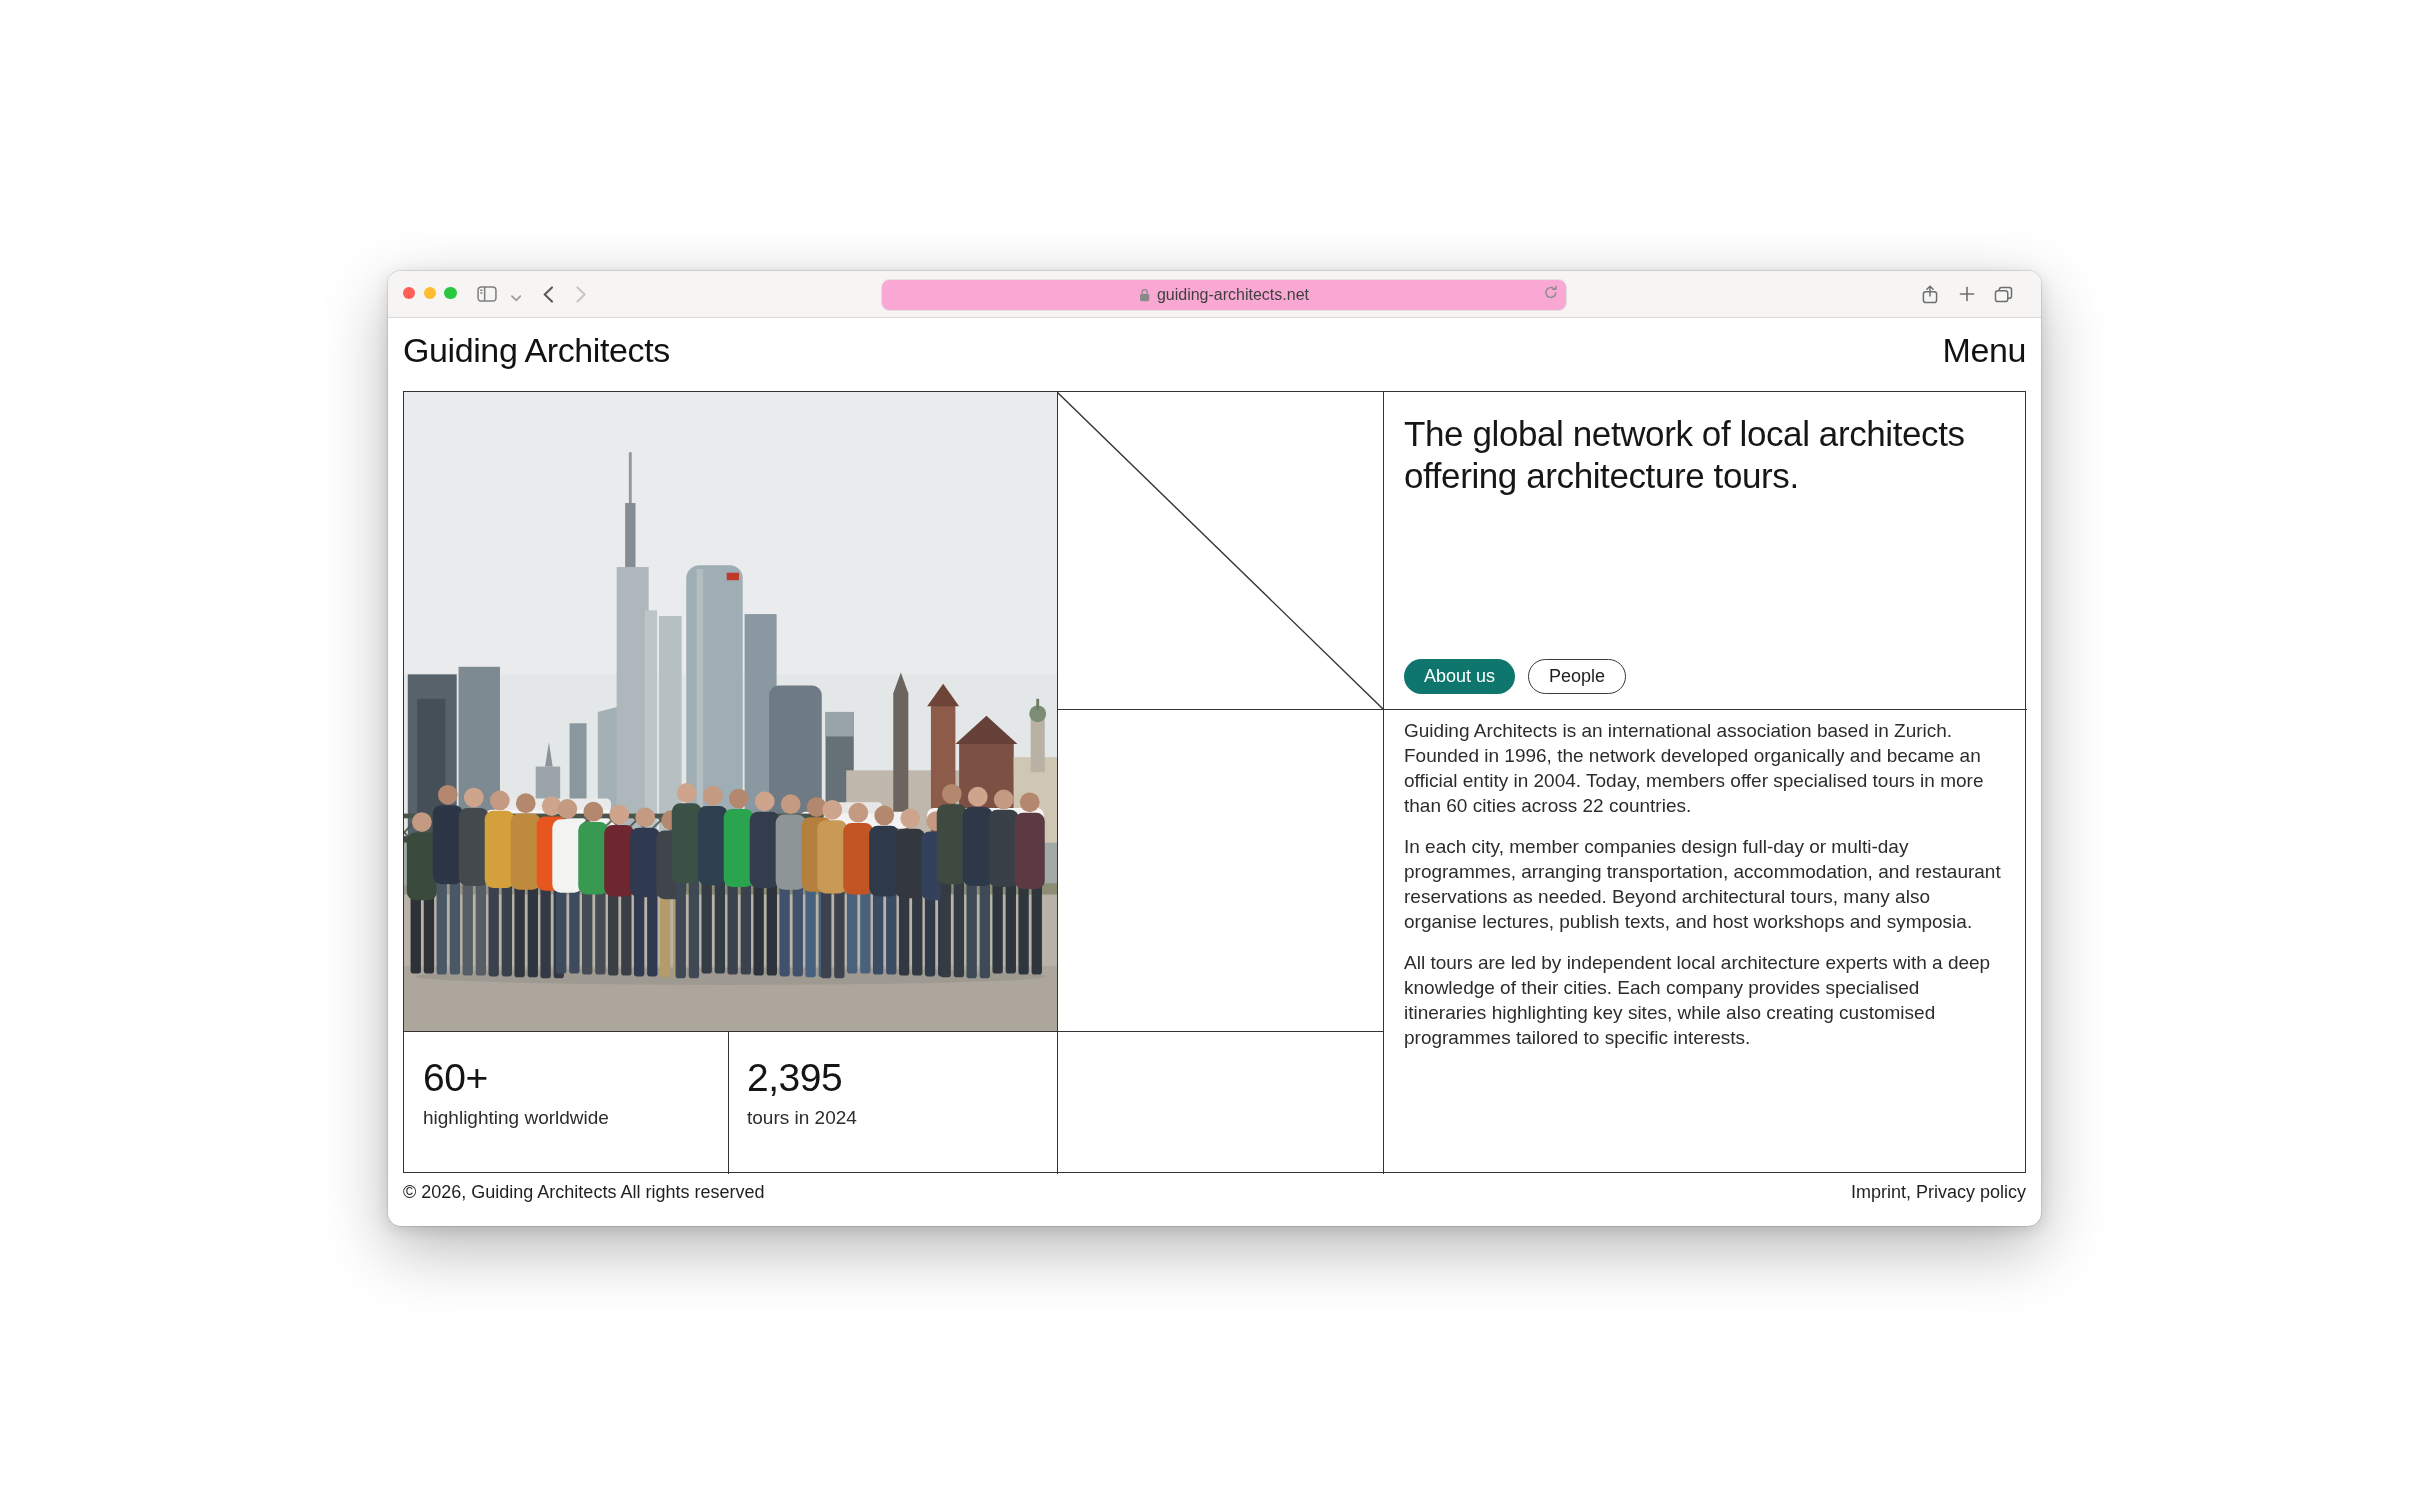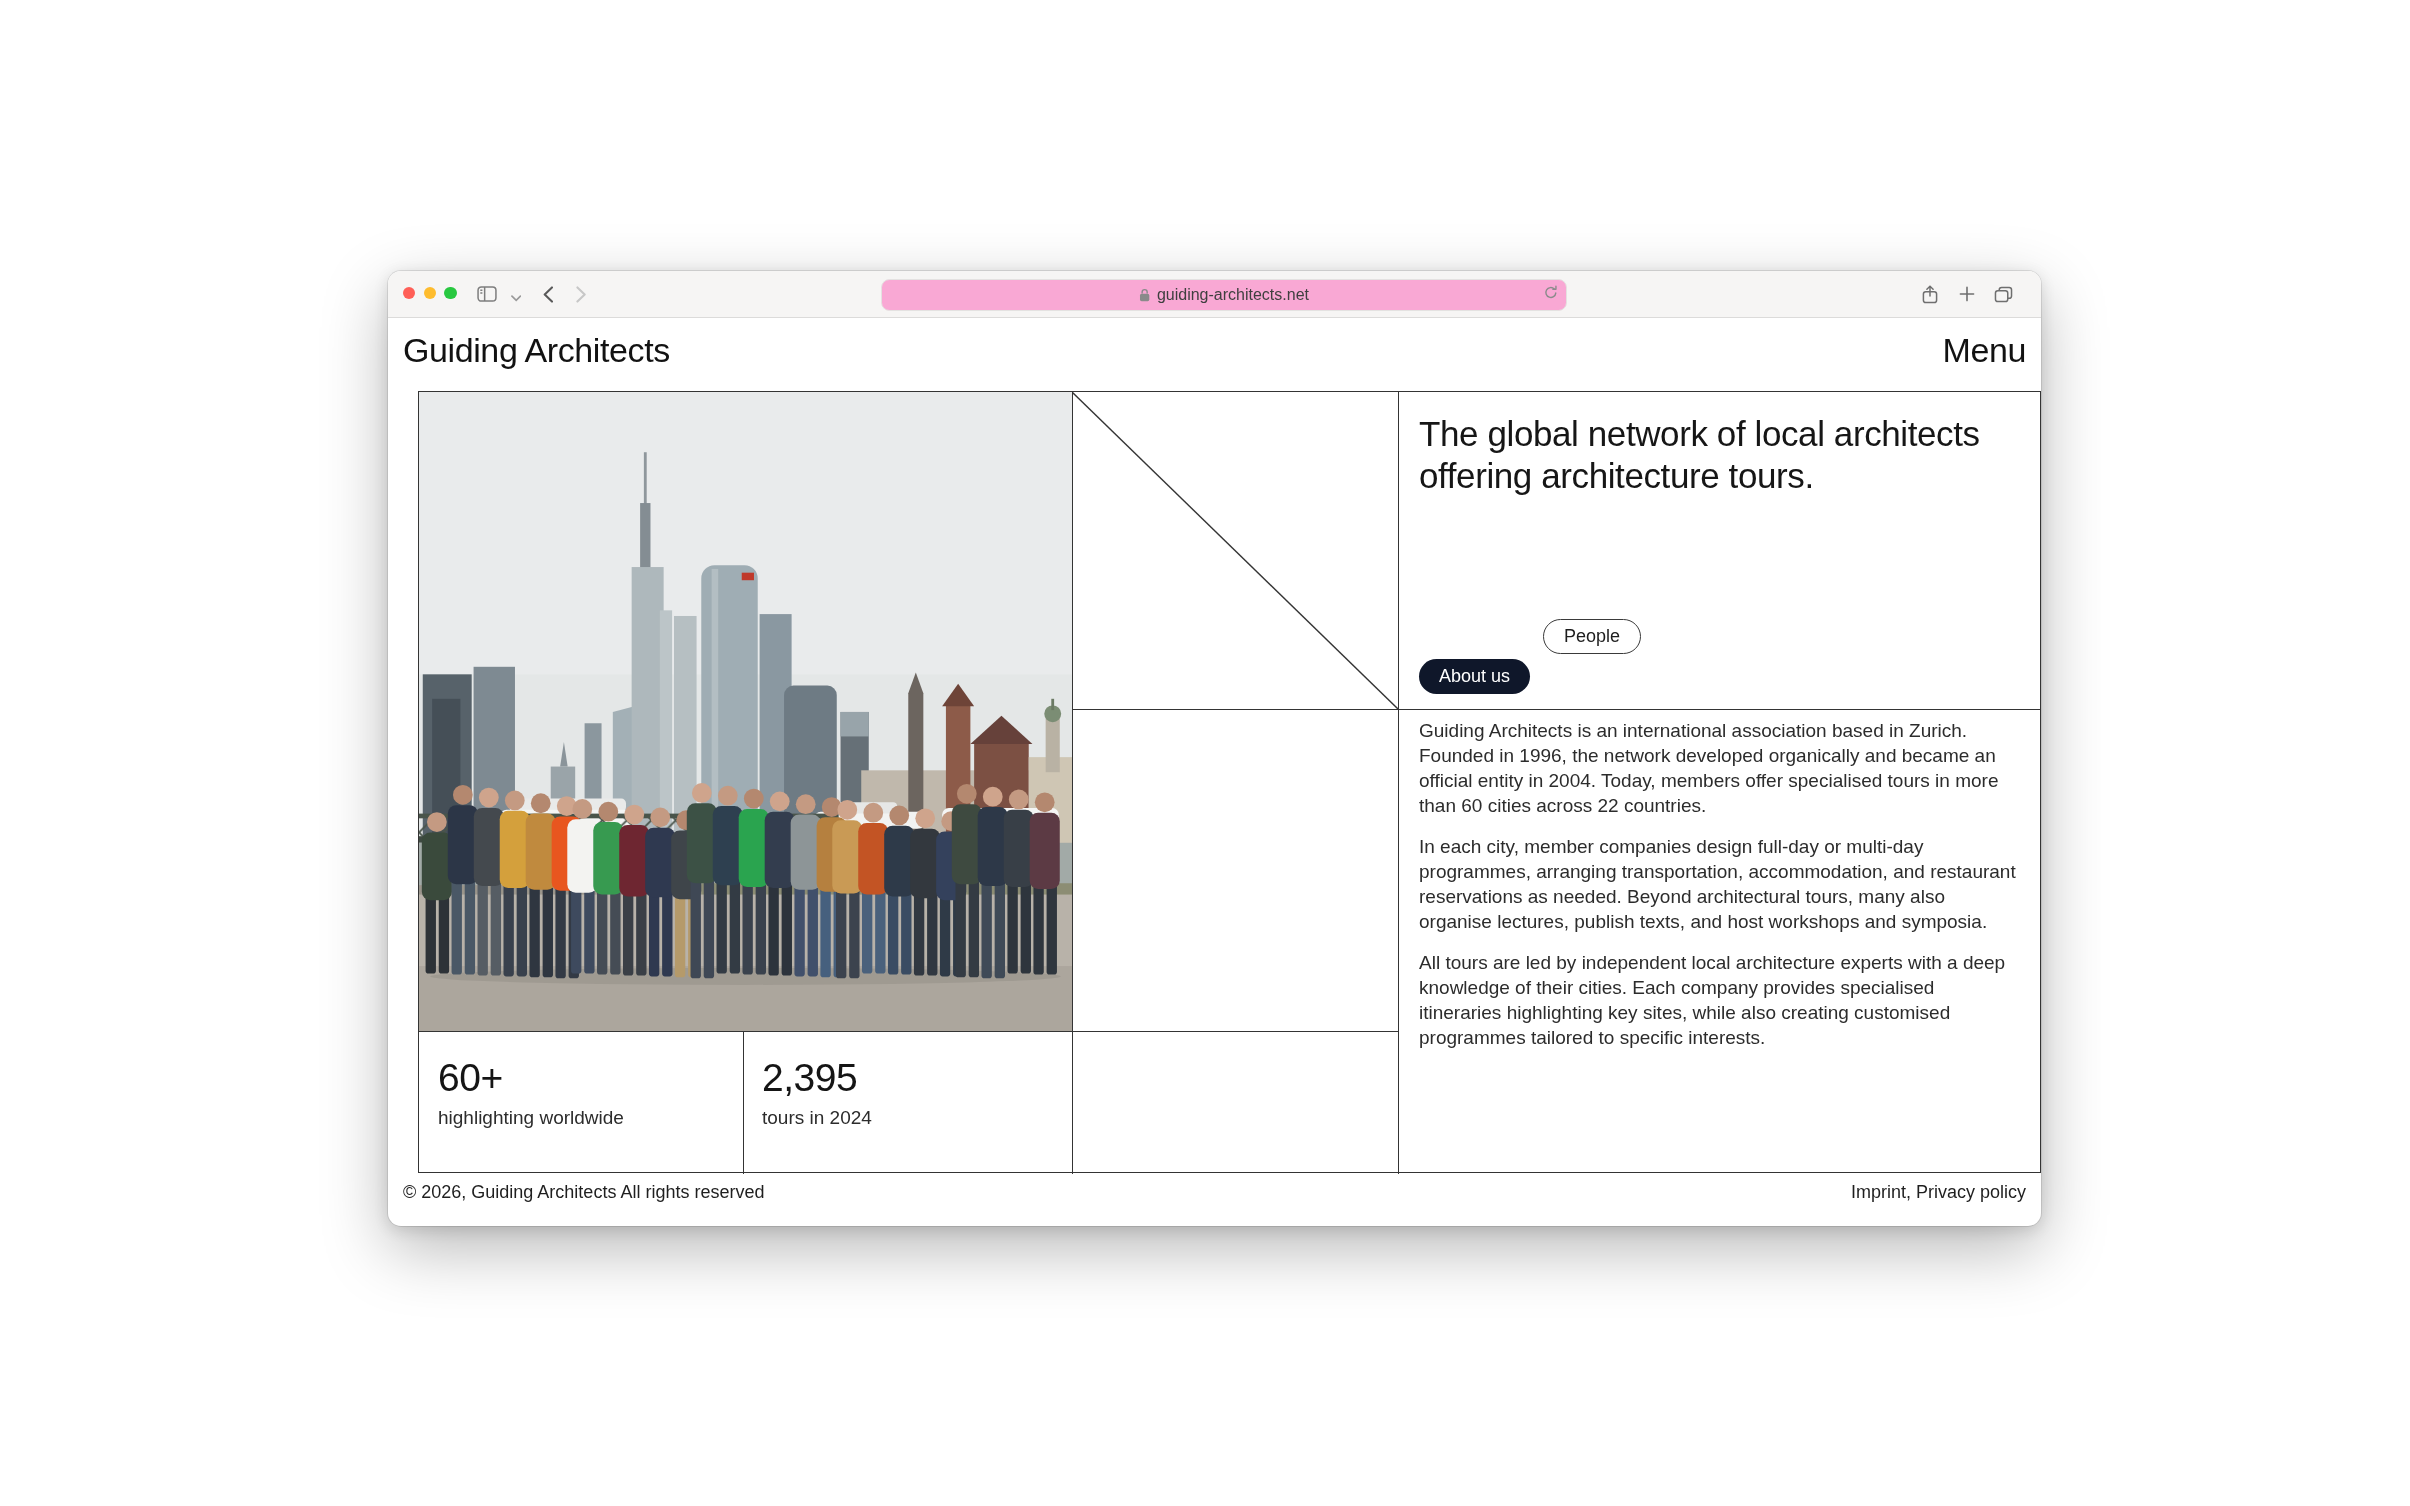--- a/index.html
+++ b/index.html
@@ -25,21 +25,21 @@
     background:#f9a8d4; border:0.9px solid #e4e2e1; border-radius:8.5px;
     display:flex; align-items:center; justify-content:center; gap:6.6px;
     color:#3f3f3f; font-size:16px;
   }
   .urlbar .reload { position:absolute; right:8.5px; top:5.6px; color:#8b8b8b; }
 
   
   .site-title { position:absolute; left:15px; top:60px; font-size:34px; letter-spacing:-0.4px; color:#121212; }
   .site-menu  { position:absolute; right:15px; top:60px; font-size:34px; letter-spacing:-0.4px; color:#121212; cursor:pointer; }
 
-  .grid { position:absolute; left:30px; top:120px; width:1623px; height:782px; border:1.4px solid #343434; }
+  .grid { position:absolute; left:15px; top:120px; width:1623px; height:782px; border:1.4px solid #343434; }
   .vline, .hline { position:absolute; background:#343434; }
   .vline { width:1.4px; }
   .hline { height:1.4px; }
 
   .cell-photo { position:absolute; left:0; top:0; width:653px; height:639px; overflow:hidden; }
   .cell-photo svg { width:100%; height:100%; display:block; }
 
   .cell-diag { position:absolute; left:653px; top:0; width:326px; height:317px; }
   .cell-diag svg { width:100%; height:100%; display:block; }
 
@@ -370,21 +370,21 @@
 
       <div class="cell-diag">
         <svg viewBox="0 0 346 337" preserveAspectRatio="none">
           <line x1="0" y1="0" x2="346" y2="337" stroke="#343434" stroke-width="1.5"></line>
         </svg>
       </div>
 
       <div class="cell-head">
         <div class="hero-heading">The global network of local architects offering architecture tours.</div>
         <div class="pills">
-          <div class="pill pill-primary" style="background: #0f172a; margin-top: 40px;">About us</div>
+          <div class="pill pill-primary" style="background: #0f766e;">About us</div>
           <div class="pill pill-ghost">People</div>
         </div>
       </div>
 
       <div class="cell-text">
         <p>Guiding Architects is an international association based in Zurich. Founded in 1996, the network developed organically and became an official entity in 2004. Today, members offer specialised tours in more than 60 cities across 22 countries.</p>
         <p>In each city, member companies design full-day or multi-day programmes, arranging transportation, accommodation, and restaurant reservations as needed. Beyond architectural tours, many also organise lectures, publish texts, and host workshops and symposia.</p>
         <p>All tours are led by independent local architecture experts with a deep knowledge of their cities. Each company provides specialised itineraries highlighting key sites, while also creating customised programmes tailored to specific interests.</p>
       </div>
 

